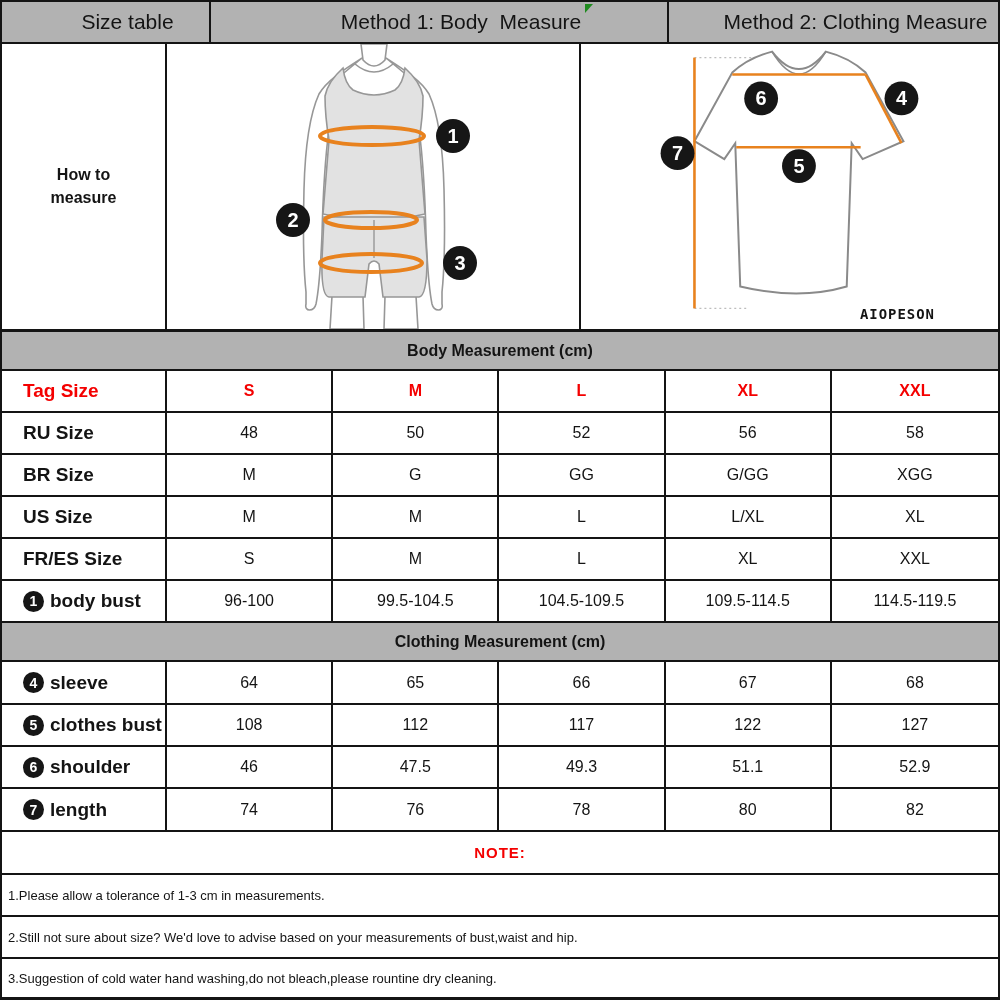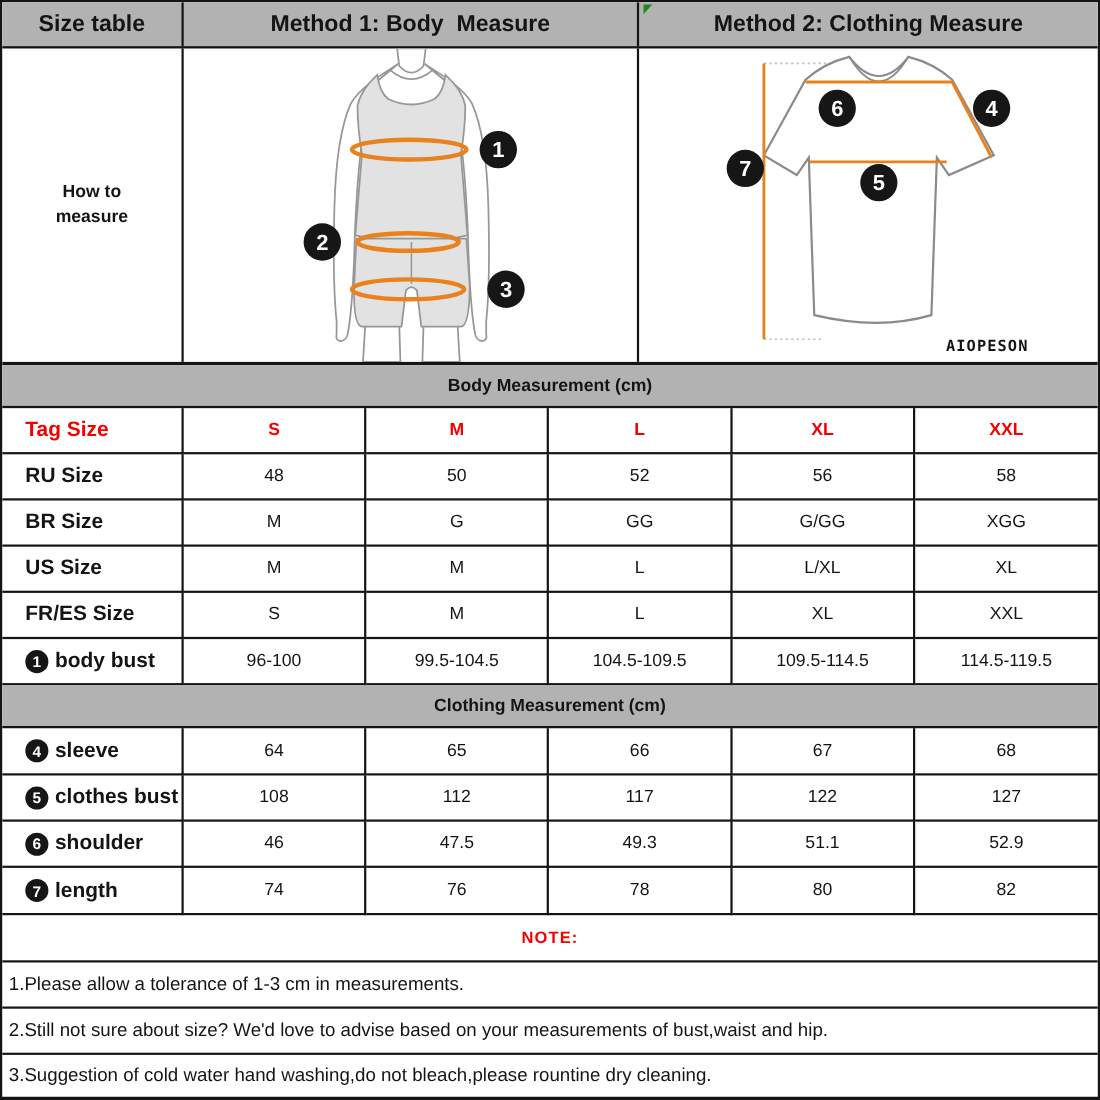--- a/index.html
+++ b/index.html
@@ -10,21 +10,21 @@
     border: 2px solid #141414;
     border-bottom: 3px solid #141414;
     background: #fff;
     font-family: "Liberation Sans", sans-serif;
     color: #141414;
     display: flex; flex-direction: column;
     overflow: hidden;
   }
   
   .top-row { height: 42px; display: flex; background: #b2b2b2; border-bottom: 2px solid #141414; }
-  .top-cell { display:flex; align-items:center; justify-content:center; font-weight:bold; font-size:21px; white-space:pre-wrap; }
+  .top-cell { display:flex; align-items:center; justify-content:center; font-weight:normal; font-size:21px; white-space:pre-wrap;margin-left:44px; }
   .tc1 { width:165px; border-right:2px solid #141414; }
   .tc2 { width:414px; border-right:2px solid #141414; }
   .tc3 { flex:1; }
   .green-corner { position:absolute; left:583px; top:2px; width:0; height:0;
     border-top:9px solid #1f8a1f; border-right:8px solid transparent; }
   
   .illu-row { height: 288px; display:flex; border-bottom:3px solid #141414; }
   .howto { width:165px; border-right:2px solid #141414; display:flex; flex-direction:column; align-items:center; justify-content:center; font-weight:bold; font-size:16px; line-height:1.4; }
   .body-cell { width:414px; border-right:2px solid #141414; }
   .shirt-cell { flex:1; }
@@ -36,21 +36,21 @@
   .grid-body { grid-template-rows:repeat(6, 42px); }
   .grid-cloth { grid-template-rows:43px 42px 42px 43px; }
   .c { border-right:2px solid #141414; border-bottom:2px solid #141414; display:flex; align-items:center; justify-content:center; font-size:16px; }
   .c:nth-child(6n) { border-right:none; }
   .lbl { justify-content:flex-start; padding-left:21px; font-weight:bold; font-size:19px; }
   .red { color:#f40000; }
   .szv { font-weight:bold; font-size:16px; }
   .mk { display:inline-flex; flex:0 0 auto; width:21px; height:21px; border-radius:50%; background:#161616; color:#fff; font-size:14px; font-weight:bold; align-items:center; justify-content:center; margin-right:6px; }
   
   .note-title { height:43px; border-bottom:2px solid #141414; display:flex; align-items:center; justify-content:center; color:#f40000; font-size:15px; font-weight:bold; letter-spacing:1px; }
-  .note { height:42px; border-bottom:2px solid #141414; display:flex; align-items:center; padding-left:6px; font-size:17px; }
+  .note { height:42px; border-bottom:2px solid #141414; display:flex; align-items:center; padding-left:6px; font-size:13px; }
   .note-last { height:38px; border-bottom:none; }
 </style>
 </head>
 <body>
 
 <div class="sheet">
 
   <div class="top-row">
     <div class="top-cell tc1">Size table</div>
     <div class="top-cell tc2">Method 1: Body  Measure</div>

